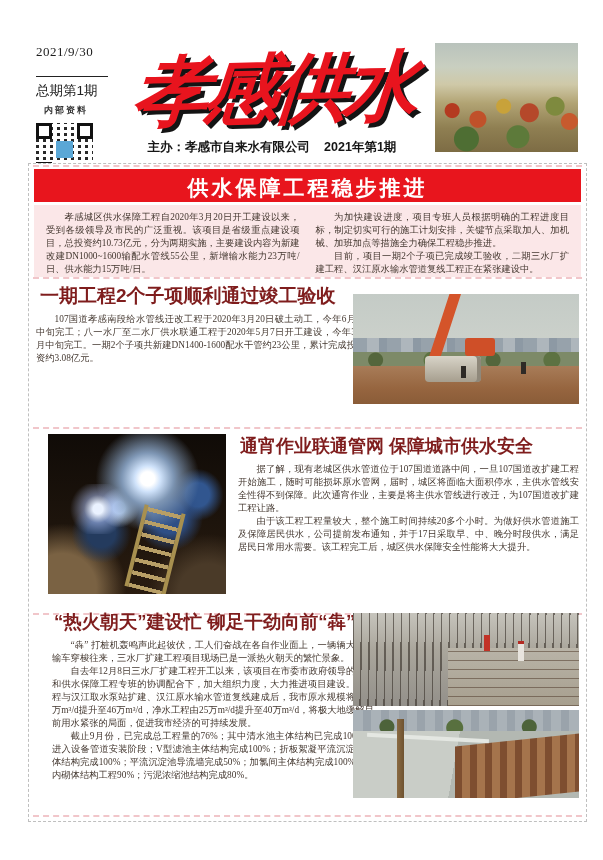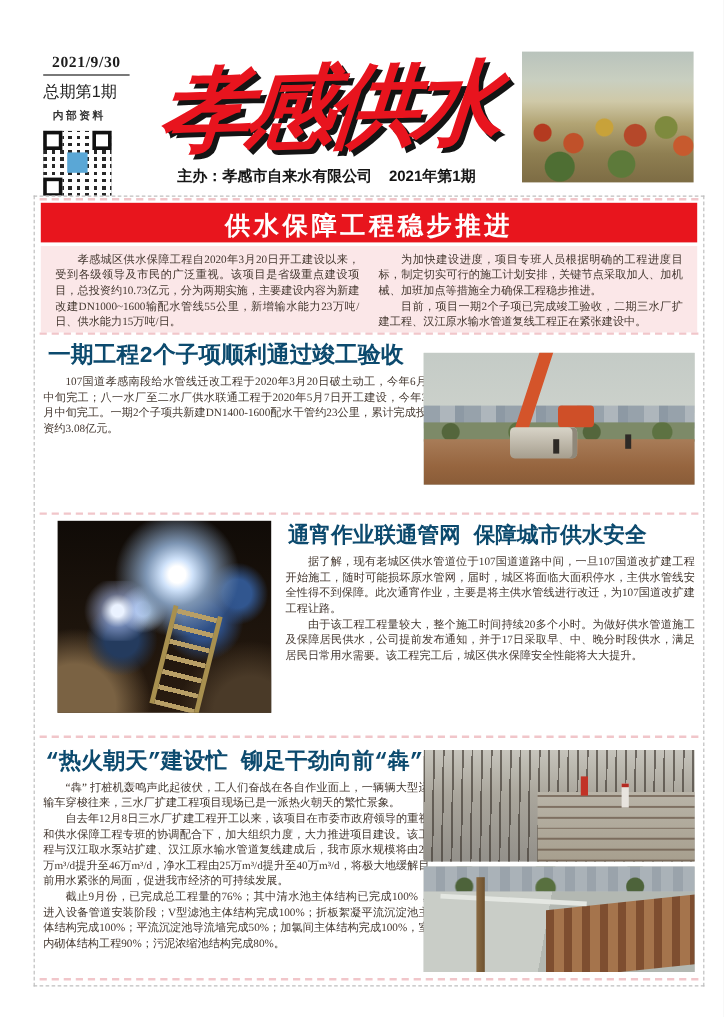--- a/index.html
+++ b/index.html
@@ -1,22 +1,22 @@
 <!DOCTYPE html>
 <html><head>
 <meta charset="utf-8">
 <style>
   html,body{margin:0;padding:0;background:#f3f3f3;}
   .page{position:relative;width:603px;height:860px;background:#ffffff;margin:0 auto;
         font-family:"Liberation Serif", serif;overflow:hidden;}
 
   
   .meta{position:absolute;left:36px;top:44px;width:110px;color:#1c1c1c;}
-  .meta .date{font-size:13px;font-weight:bold;border-bottom:1.5px solid #222;
-              padding-bottom:2px;width:72px;letter-spacing:.5px;text-align:center;}
+  .meta .date{font-size:13px;font-weight:normal;border-bottom:1.5px solid #222;
+              padding-bottom:16px;width:72px;letter-spacing:.5px;}
   .meta .issue{font-family:"Liberation Sans",sans-serif;font-size:13.5px;margin-top:5px;color:#222;}
   .meta .internal{font-family:"Liberation Sans",sans-serif;font-size:9px;font-weight:bold;
                   letter-spacing:2px;margin-top:4px;margin-left:8px;color:#333;}
   .qr{position:relative;width:57px;height:55px;margin-top:6px;
       background:
         repeating-linear-gradient(0deg,#151515 0 3px,#fff 3px 6px),
         repeating-linear-gradient(90deg,#151515 0 3px,#fff 3px 7px);
       background-blend-mode:screen;outline:1px solid #fff;}
   .qr .finder{position:absolute;width:10px;height:10px;border:3px solid #111;background:#fff;}
   .qr .f1{left:0;top:0;} .qr .f2{right:0;top:0;} .qr .f3{left:0;bottom:0;}
@@ -52,21 +52,21 @@
   .banner{position:absolute;left:5px;right:5px;top:5px;height:33px;background:#e8151d;
           color:#fff;display:flex;align-items:flex-end;justify-content:center;
           font-family:"Liberation Sans",sans-serif;font-weight:bold;font-size:21px;letter-spacing:3px;}
 
   .intro{position:absolute;left:5px;right:5px;top:41px;height:72px;background:#fbe7e8;
          display:flex;gap:16px;padding:6px 12px;box-sizing:border-box;overflow:hidden;}
   .intro .col{flex:1;font-size:9.3px;line-height:1.4;color:#43372f;text-align:justify;}
   p.body{margin:0;text-indent:2em;}
 
   .section{position:absolute;left:7px;right:7px;overflow:hidden;}
-  .atitle{font-family:Liberation Mono, monospace;font-weight:bold;color:#0c4a6e;
+  .atitle{font-family:Liberation Sans, sans-serif;font-weight:bold;color:#7f1d1d;
           white-space:nowrap;}
   .btext{font-size:9.3px;line-height:1.4;color:#43372f;text-align:justify;}
 
   
   .s1{top:117px;height:146px;}
   .s1 .atitle{font-size:19px;margin:2px 0 4px 4px;}
   .s1 .btext{width:320px;}
   .photo1{position:absolute;right:0;top:13px;width:226px;height:110px;overflow:hidden;background:#c9cfc9;}
   .photo1 .sky{position:absolute;inset:0 0 55% 0;background:linear-gradient(180deg,#c4cbc6,#ccd1cb);}
   .photo1 .bld{position:absolute;left:0;right:0;top:40%;height:17%;
@@ -98,21 +98,21 @@
                  linear-gradient(180deg,#100b07,#1d140c 55%,#2a1c10);}
   .photo2 .ladder{position:absolute;left:86px;top:74px;width:34px;height:84px;transform:rotate(14deg);
       background:repeating-linear-gradient(0deg,#b89f66 0 4px,rgba(0,0,0,0) 4px 13px);
       border-left:4px solid #a8904f;border-right:4px solid #a8904f;}
   .photo2 .glow{position:absolute;left:20px;top:50px;width:60px;height:50px;
       background:radial-gradient(circle,#eaf2ff 0 5px,rgba(180,200,255,.5) 14px,rgba(0,0,0,0) 28px);}
   .s2 .atitle{font-size:18px;margin:3px 0 5px 204px;}
   .s2 .btext{margin-left:202px;}
 
   
-  .s3{top:453px;height:198px;}
+  .s3{top:441px;height:198px;margin-left:16px;}
   .s3 .atitle{font-size:18.5px;margin:4px 0 5px 2px;}
   .s3 .btext{width:322px;}
   .photo3a{position:absolute;right:0;top:8px;width:226px;height:93px;overflow:hidden;
       background:repeating-linear-gradient(91deg,rgba(62,55,48,.65) 0 1.5px,rgba(0,0,0,0) 1.5px 8px),
                  linear-gradient(180deg,#c6c4bc 0%,#aaa69c 40%,#93908a 100%);}
   .photo3a .mesh{position:absolute;right:0;bottom:0;width:58%;height:62%;
       background:repeating-linear-gradient(0deg,rgba(90,70,55,.6) 0 1.5px,rgba(0,0,0,0) 1.5px 9px),
                  linear-gradient(180deg,#b9b4a8,#a79f8e);}
   .photo3a .worker1{position:absolute;left:58%;top:24%;width:6px;height:16px;background:#c23327;}
   .photo3a .worker2{position:absolute;left:73%;top:30%;width:6px;height:17px;background:#e8e4de;

